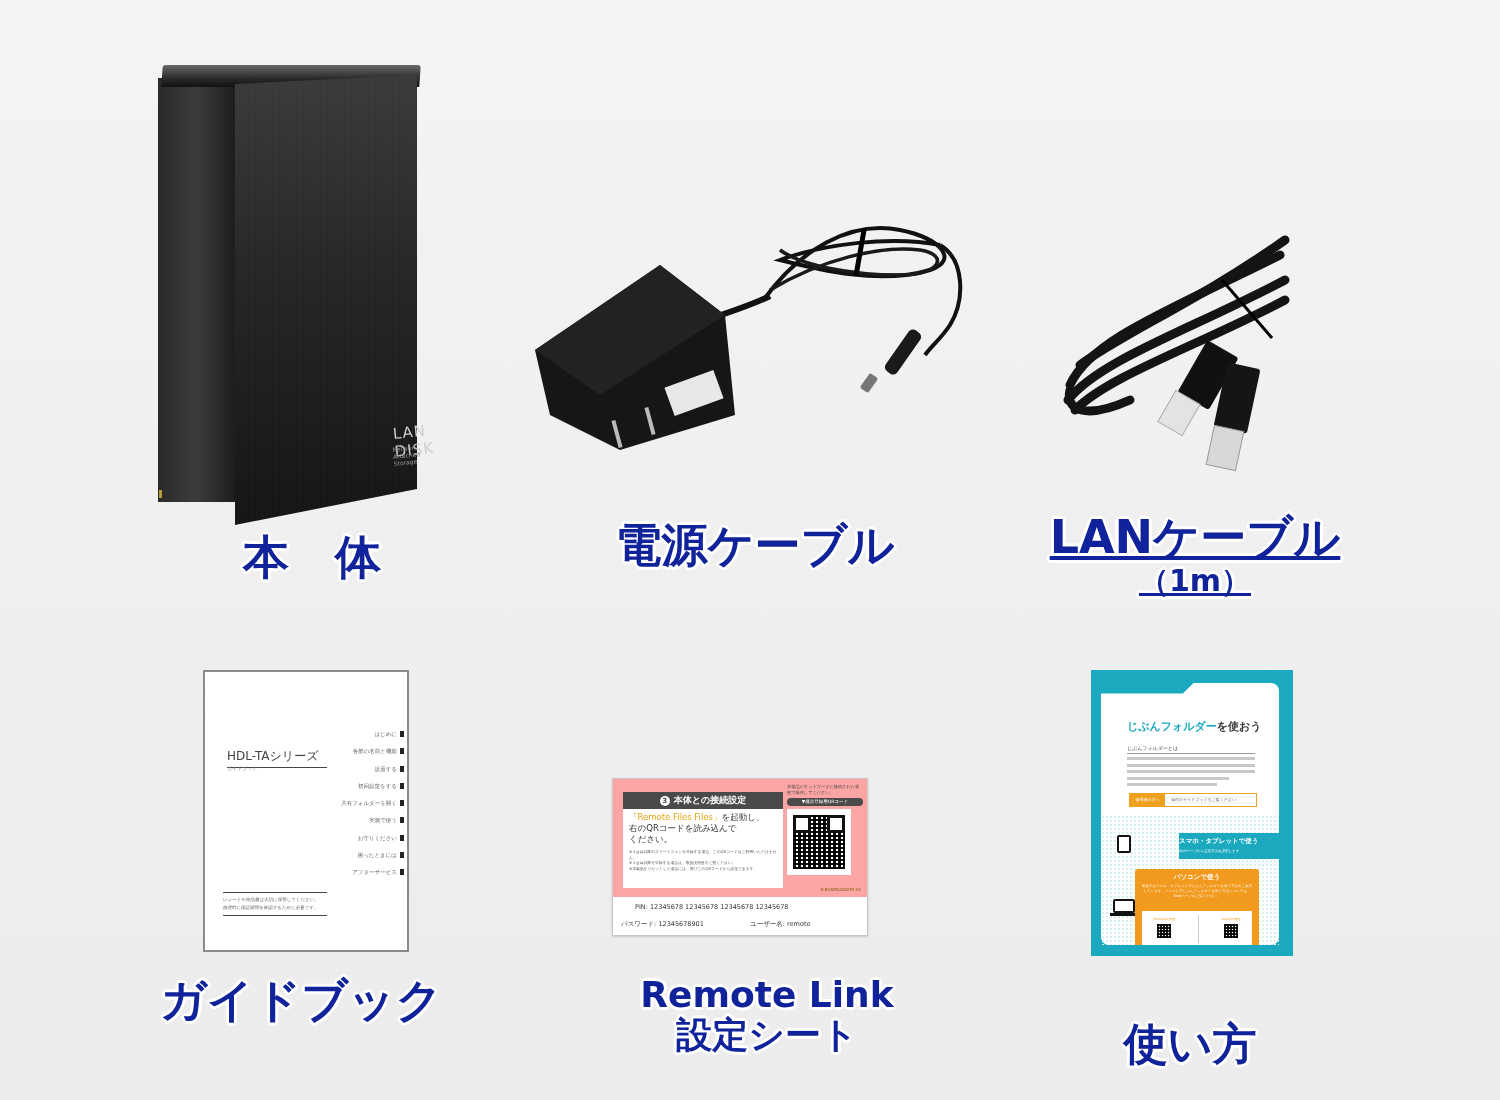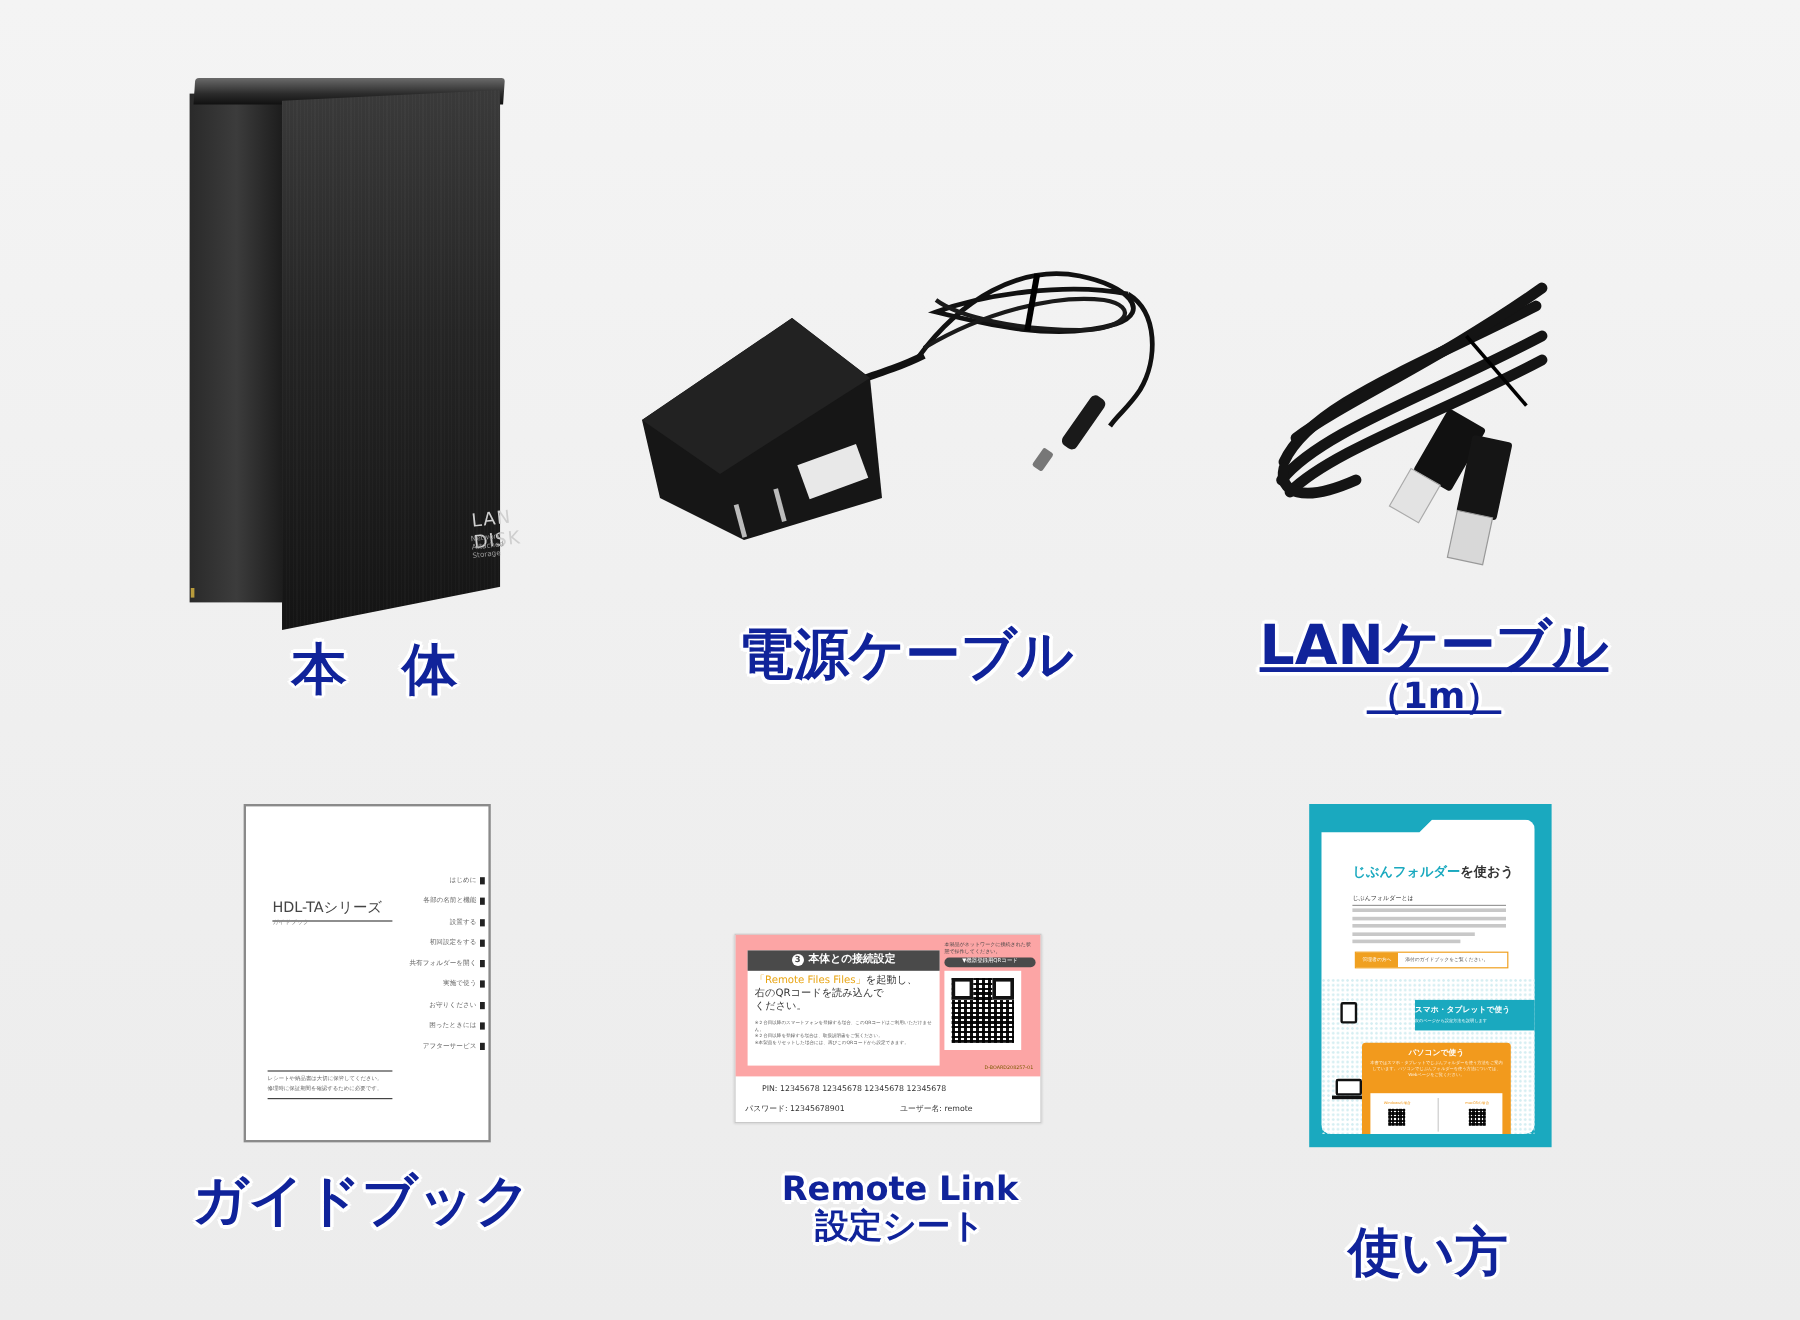--- a/index.html
+++ b/index.html
@@ -314,21 +314,21 @@
   </div>
   <div class="rl-pass">
     <span>パスワード:</span>
     <span>12345678901</span>
   </div>
   <div class="rl-user">
     <span>ユーザー名:</span>
     <span>remote</span>
   </div>
 </div>
-<div class="label" style="left:590px; top:975px; width:320px; font-size:28px;">
+<div class="label" style="left:607px; top:975px; width:320px; font-size:36px;">
   <span style="display:block;">Remote Link</span>
   <span style="display:block;">設定シート</span>
 </div>
 
 <div class="abs jf">
   <div class="jf-top-text"></div>
   <div class="jf-doc">
     <div class="jf-title">
       <span class="c">じぶんフォルダー</span><span>を使おう</span>
     </div>

